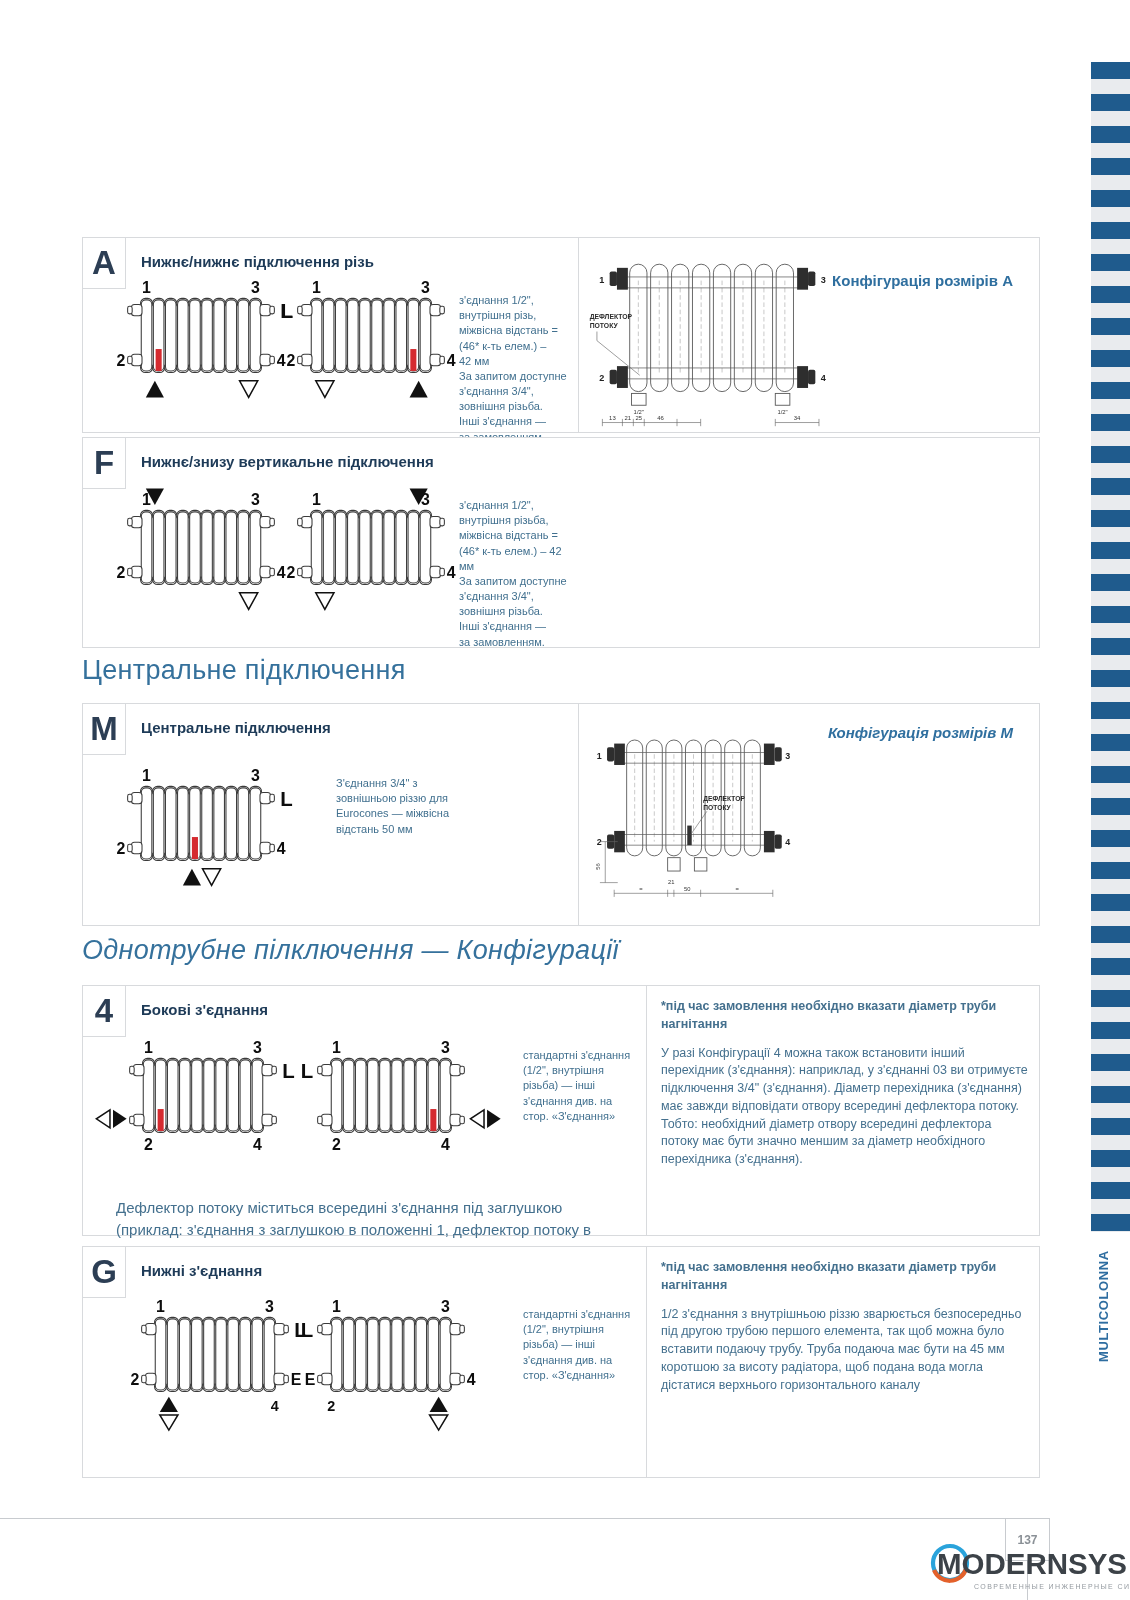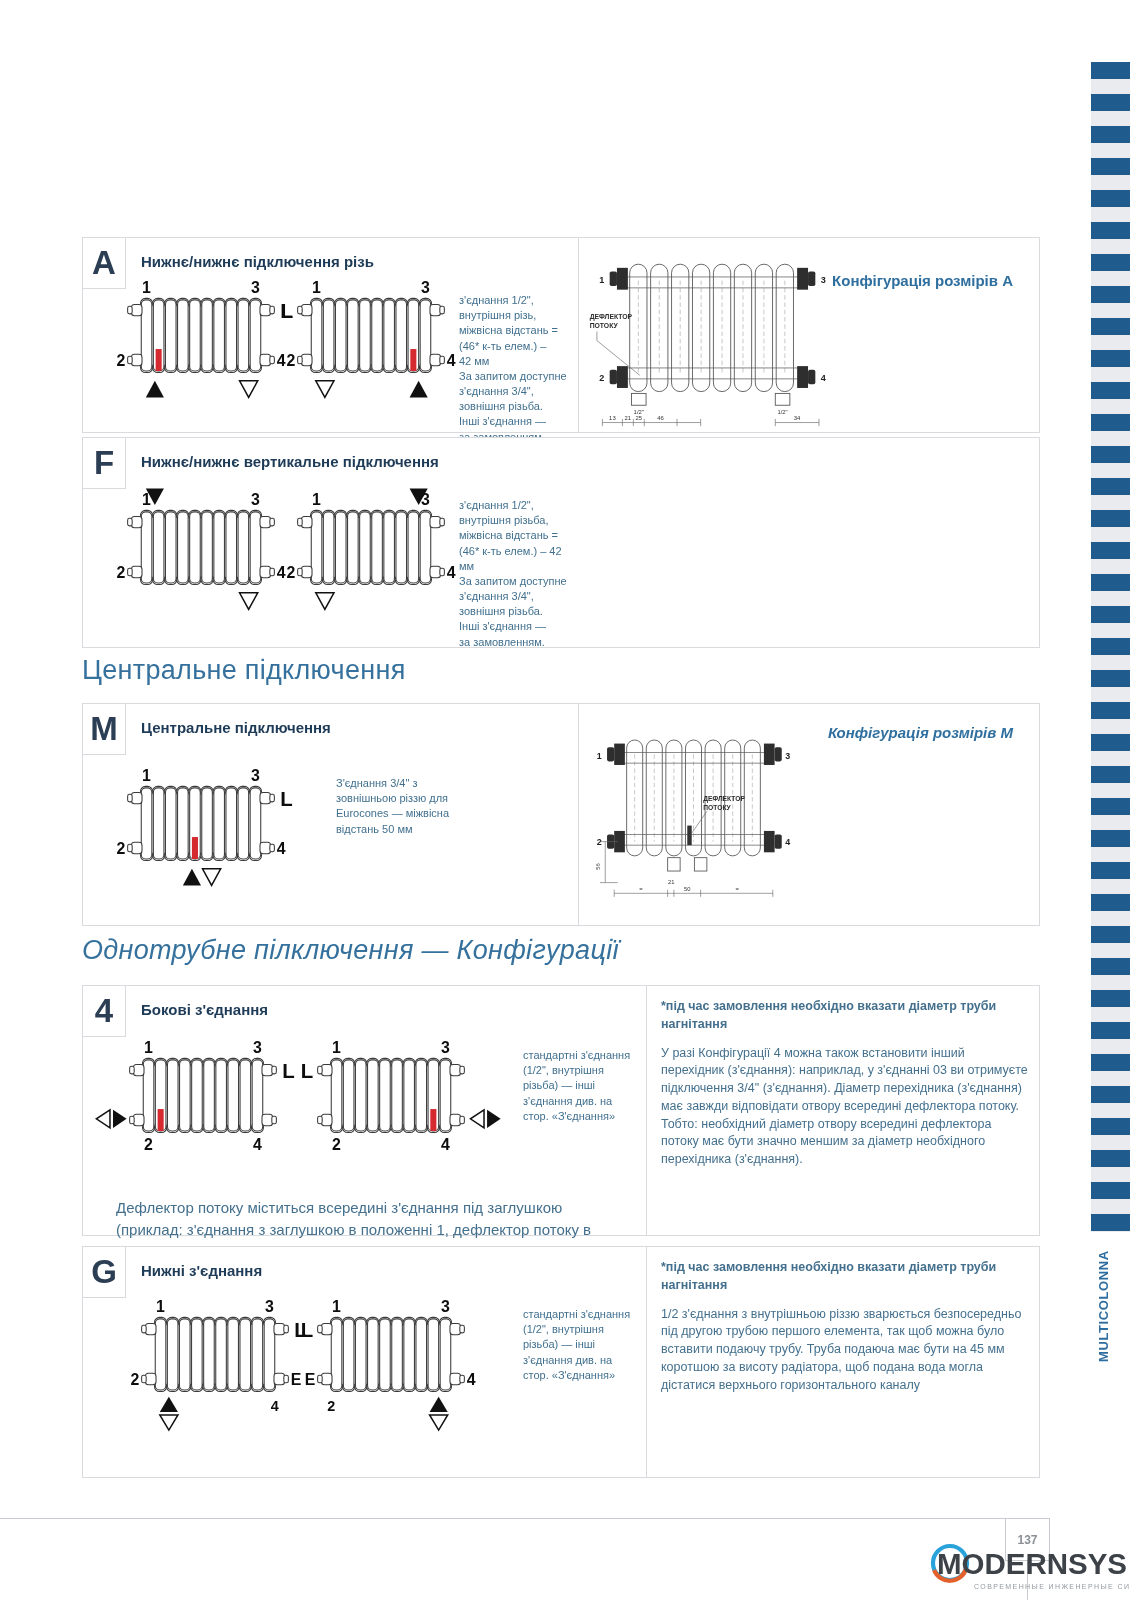--- a/index.html
+++ b/index.html
@@ -222,21 +222,21 @@
           <line x1="204" y1="194" x2="252" y2="194" class="dim"></line>
           <line x1="204" y1="190" x2="204" y2="198" class="dim"></line>
           <line x1="252" y1="190" x2="252" y2="198" class="dim"></line>
           <text x="228" y="191" class="dnum" text-anchor="middle">34</text>
         </svg></div>
     <div class="cfg-title" style="left:718px;top:12px;width:212px;margin-top:22px;">Конфігурація розмірів A</div>
   </div>
 
   <div class="sec" style="top:437px;height:211px;">
     <div class="badge">F</div>
-    <div class="sec-title">Нижнє/нижнє вертикальне підключення</div>
+    <div class="sec-title">Нижнє/знизу вертикальне підключення</div>
     <div class="rad" style="left:28px;top:48px;"><svg viewBox="0 0 238 186" width="100%" height="100%">
           <rect x="39" y="32" width="16" height="13" rx="6.5" class="t"></rect>
           <rect x="39" y="117" width="16" height="13" rx="6.5" class="t"></rect>
           <rect x="40" y="34" width="14" height="94" rx="6" class="t"></rect>
           <rect x="55" y="32" width="16" height="13" rx="6.5" class="t"></rect>
           <rect x="55" y="117" width="16" height="13" rx="6.5" class="t"></rect>
           <rect x="56" y="34" width="14" height="94" rx="6" class="t"></rect>
           <rect x="71" y="32" width="16" height="13" rx="6.5" class="t"></rect>
           <rect x="71" y="117" width="16" height="13" rx="6.5" class="t"></rect>
           <rect x="72" y="34" width="14" height="94" rx="6" class="t"></rect>

